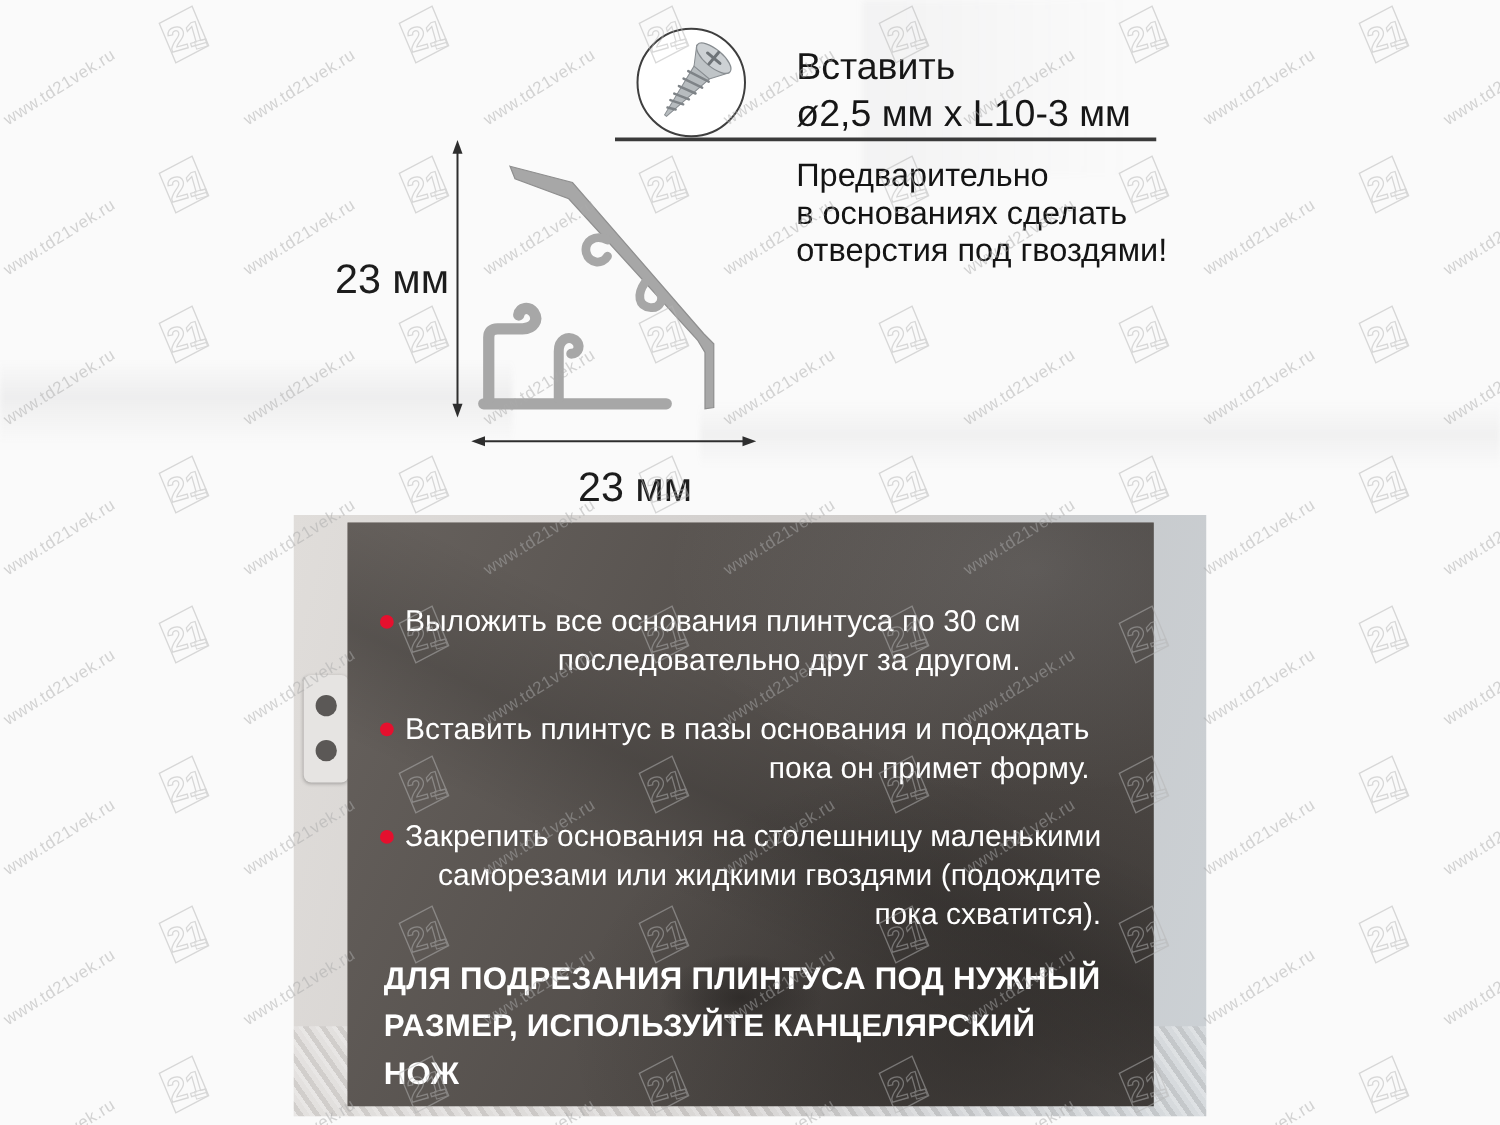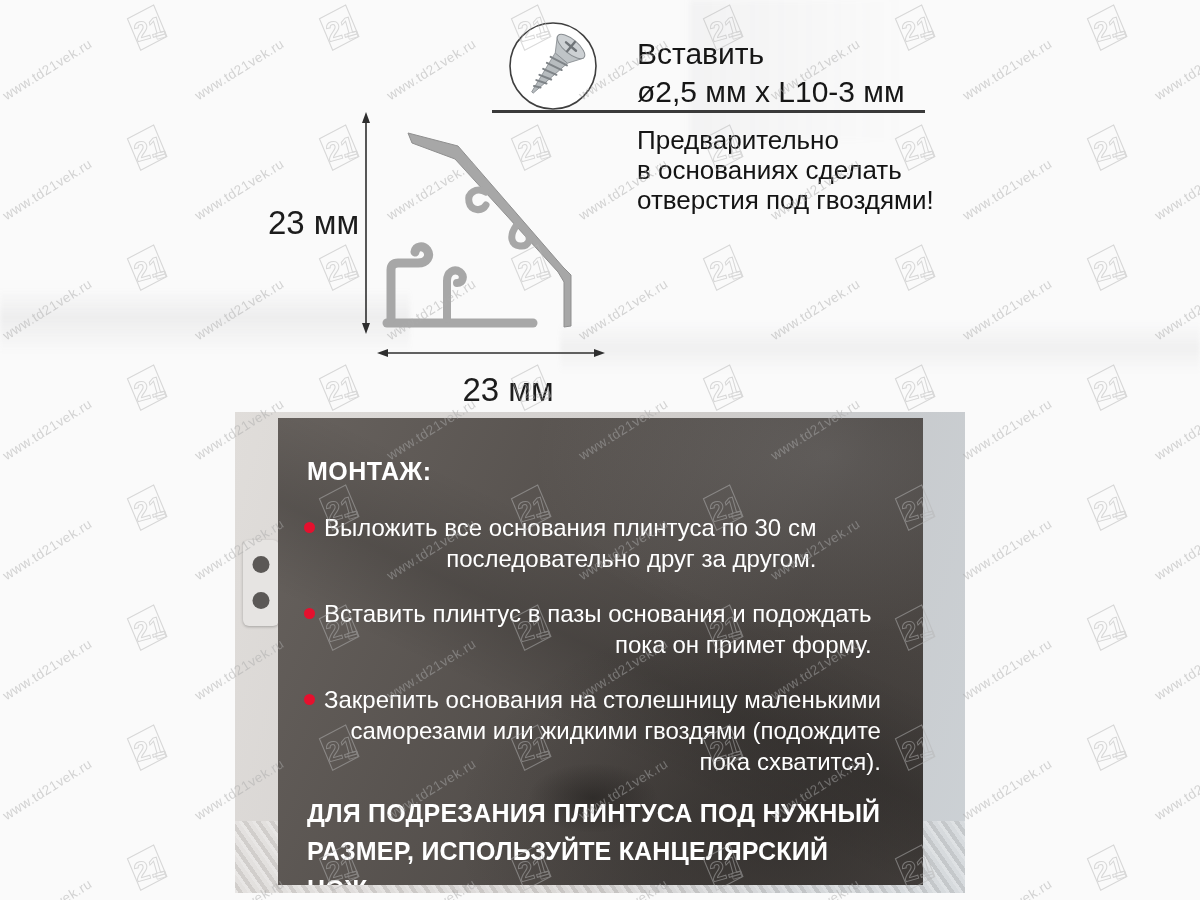--- a/index.html
+++ b/index.html
@@ -129,21 +129,20 @@
   <div class="dim-label dim-label-h">23 мм</div>
 
   <div class="photo-frame">
     <div class="outlet">
       <span class="hole h1"></span>
       <span class="hole h2"></span>
     </div>
     <div class="foil"></div>
     <div class="panel">
       <div class="panel-inner">
-        <div class="m-heading">МОНТАЖ:</div>
         <div id="montage-list">
             <div class="m-item">
               <span class="dot"></span>
               <span class="m-text">Выложить все основания плинтуса по 30 см
 последовательно друг за другом.</span>
             </div>
             <div class="m-item">
               <span class="dot"></span>
               <span class="m-text">Вставить плинтус в пазы основания и подождать
 пока он примет форму.</span>

